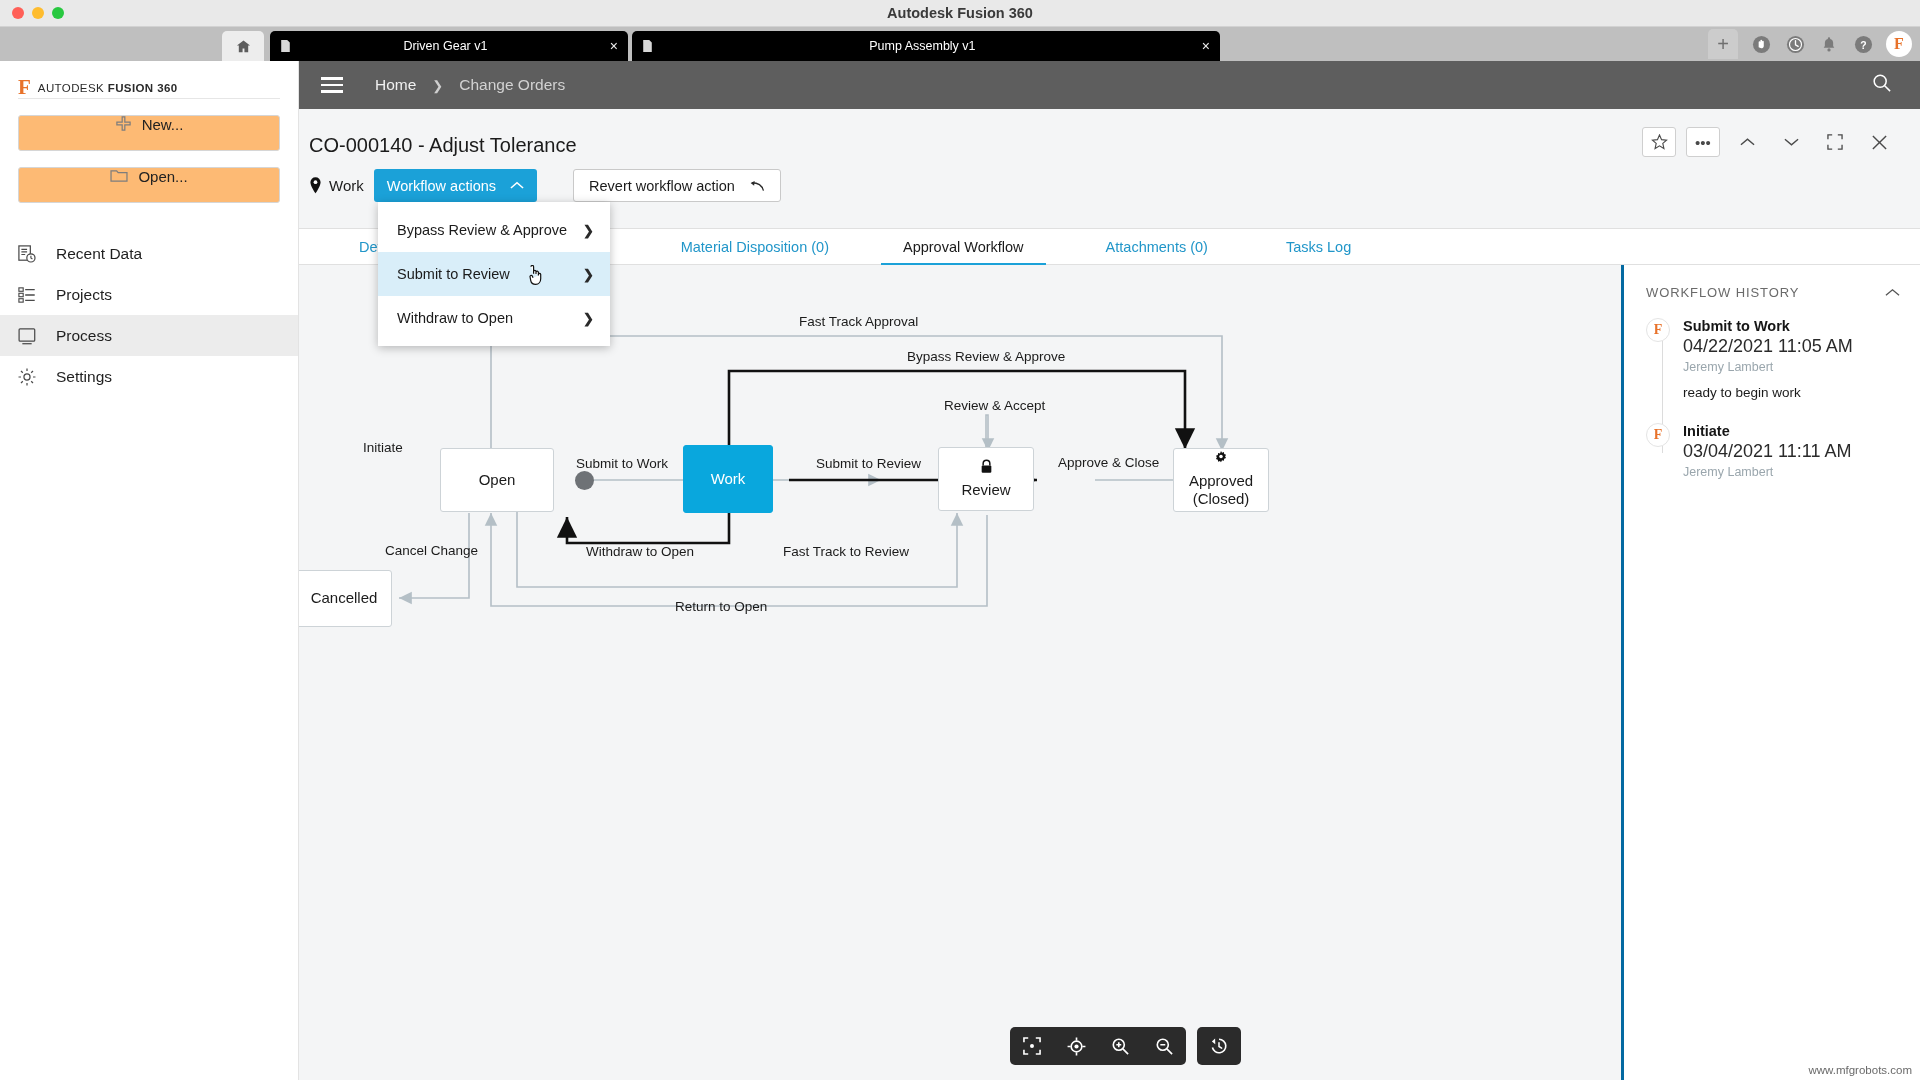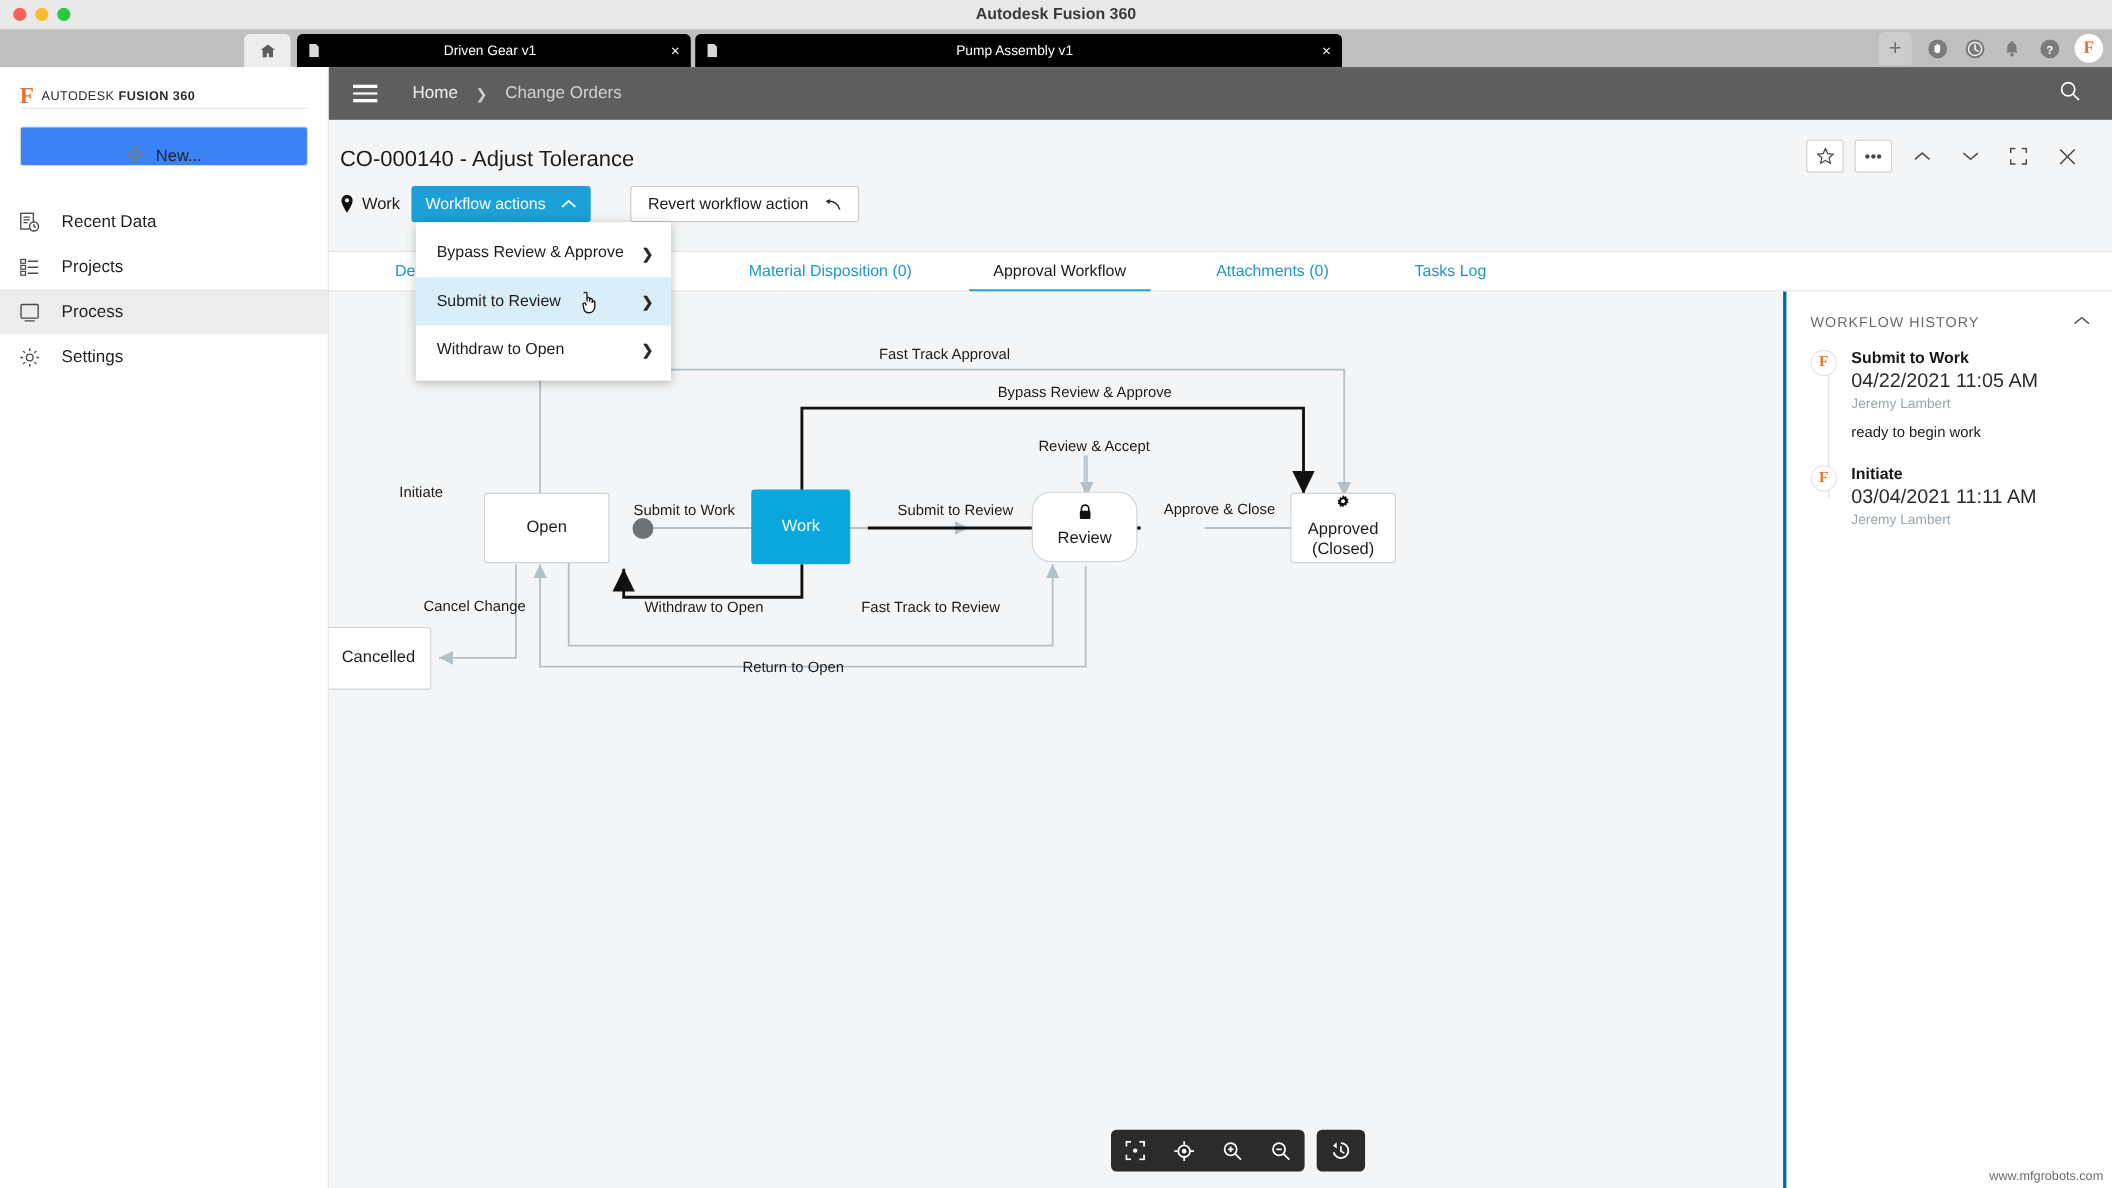--- a/index.html
+++ b/index.html
@@ -66,22 +66,22 @@
   }
   .brand-txt { font-size: 11.5px; letter-spacing: .4px; color: #2b2b2b; font-weight: 700; }
   .brand-txt .light { font-weight: 400; }
   .hub {
     display: flex; align-items: center; justify-content: space-between;
     padding: 10px 22px 14px 18px; font-size: 17px; color: #1a1a1a;
   }
   .sb-divider { height: 1px; background: #e6e6e6; margin: 0 18px; }
   .sb-btn {
     margin: 16px 18px 0 18px; height: 36px; border: 1px solid #d6d6d6;
-    border-radius: 3px; display: flex; align-items: flex-end; justify-content: center;
-    gap: 10px; font-size: 15px; color: #222; background: #3b82f6;
+    border-radius: 3px; display: flex; align-items: flex-start; justify-content: center;
+    gap: 10px; font-size: 15px; color: #222; background: #fdba74;
   }
   .sb-nav { margin-top: 30px; }
   .sb-item {
     height: 41px; display: flex; align-items: center; gap: 18px;
     padding-left: 16px; font-size: 15.5px; color: #1f1f1f;
   }
   .sb-item.active { background: #ececec; }
   .sb-ico { width: 22px; height: 22px; display:flex; align-items:center; justify-content:center; color:#4a4a4a; }
 
   
@@ -267,20 +267,26 @@
       <span>FUSION 360</span>
     </span>
   </div>
   <div class="sb-divider"></div>
 
   <div class="sb-btn">
     <svg width="17" height="17" viewBox="0 0 18 18">
         <path d="M7.6 1h2.8v5.6H16v2.8h-5.6V15H7.6V9.4H2V6.6h5.6z" fill="none" stroke="#7d7d7d" stroke-width="1.3"></path>
       </svg>
     <span>New...</span>
+  </div>
+  <div class="sb-btn">
+    <svg width="18" height="15" viewBox="0 0 19 16">
+        <path d="M1 3h6l1.6 2H18v9H1z" fill="none" stroke="#7d7d7d" stroke-width="1.3"></path>
+      </svg>
+    <span>Open...</span>
   </div>
 
   <div class="sb-nav">
     <div class="sb-item">
       <span class="sb-ico">
         <svg width="20" height="20" viewBox="0 0 21 21">
             <rect x="2" y="2" width="12" height="15" fill="none" stroke="#4a4a4a" stroke-width="1.3"></rect>
             <path d="M4.6 5.6h6M4.6 8.3h6M4.6 11h4" stroke="#4a4a4a" stroke-width="1.2"></path>
             <circle cx="14.6" cy="14.6" r="4.3" fill="#fff" stroke="#4a4a4a" stroke-width="1.3"></circle>
             <path d="M14.6 12.3v2.4l1.6 1" stroke="#4a4a4a" stroke-width="1.2" fill="none"></path>
@@ -466,21 +472,21 @@
   <div class="startdot" style="left:276px; top:206px;"></div>
 
   <div class="node" style="left:141px; top:183px; width:114px; height:64px;">
     <span>Open</span>
   </div>
 
   <div class="node active" style="left:384px; top:180px; width:90px; height:68px;">
     <span>Work</span>
   </div>
 
-  <div class="node" style="left:639px; top:182px; width:96px; height:64px;border-radius:17px;">
+  <div class="node" style="left:639px; top:182px; width:96px; height:64px;">
     <span class="nico">
       <svg width="13" height="15" viewBox="0 0 14 16">
           <path d="M3.4 7V4.8a3.6 3.6 0 0 1 7.2 0V7" fill="none" stroke="#111" stroke-width="1.6"></path>
           <rect x="1.8" y="6.8" width="10.4" height="8" rx="1.2" fill="#111"></rect>
         </svg>
     </span>
     <span>Review</span>
   </div>
 
   <div class="node" style="left:874px; top:183px; width:96px; height:64px;">

